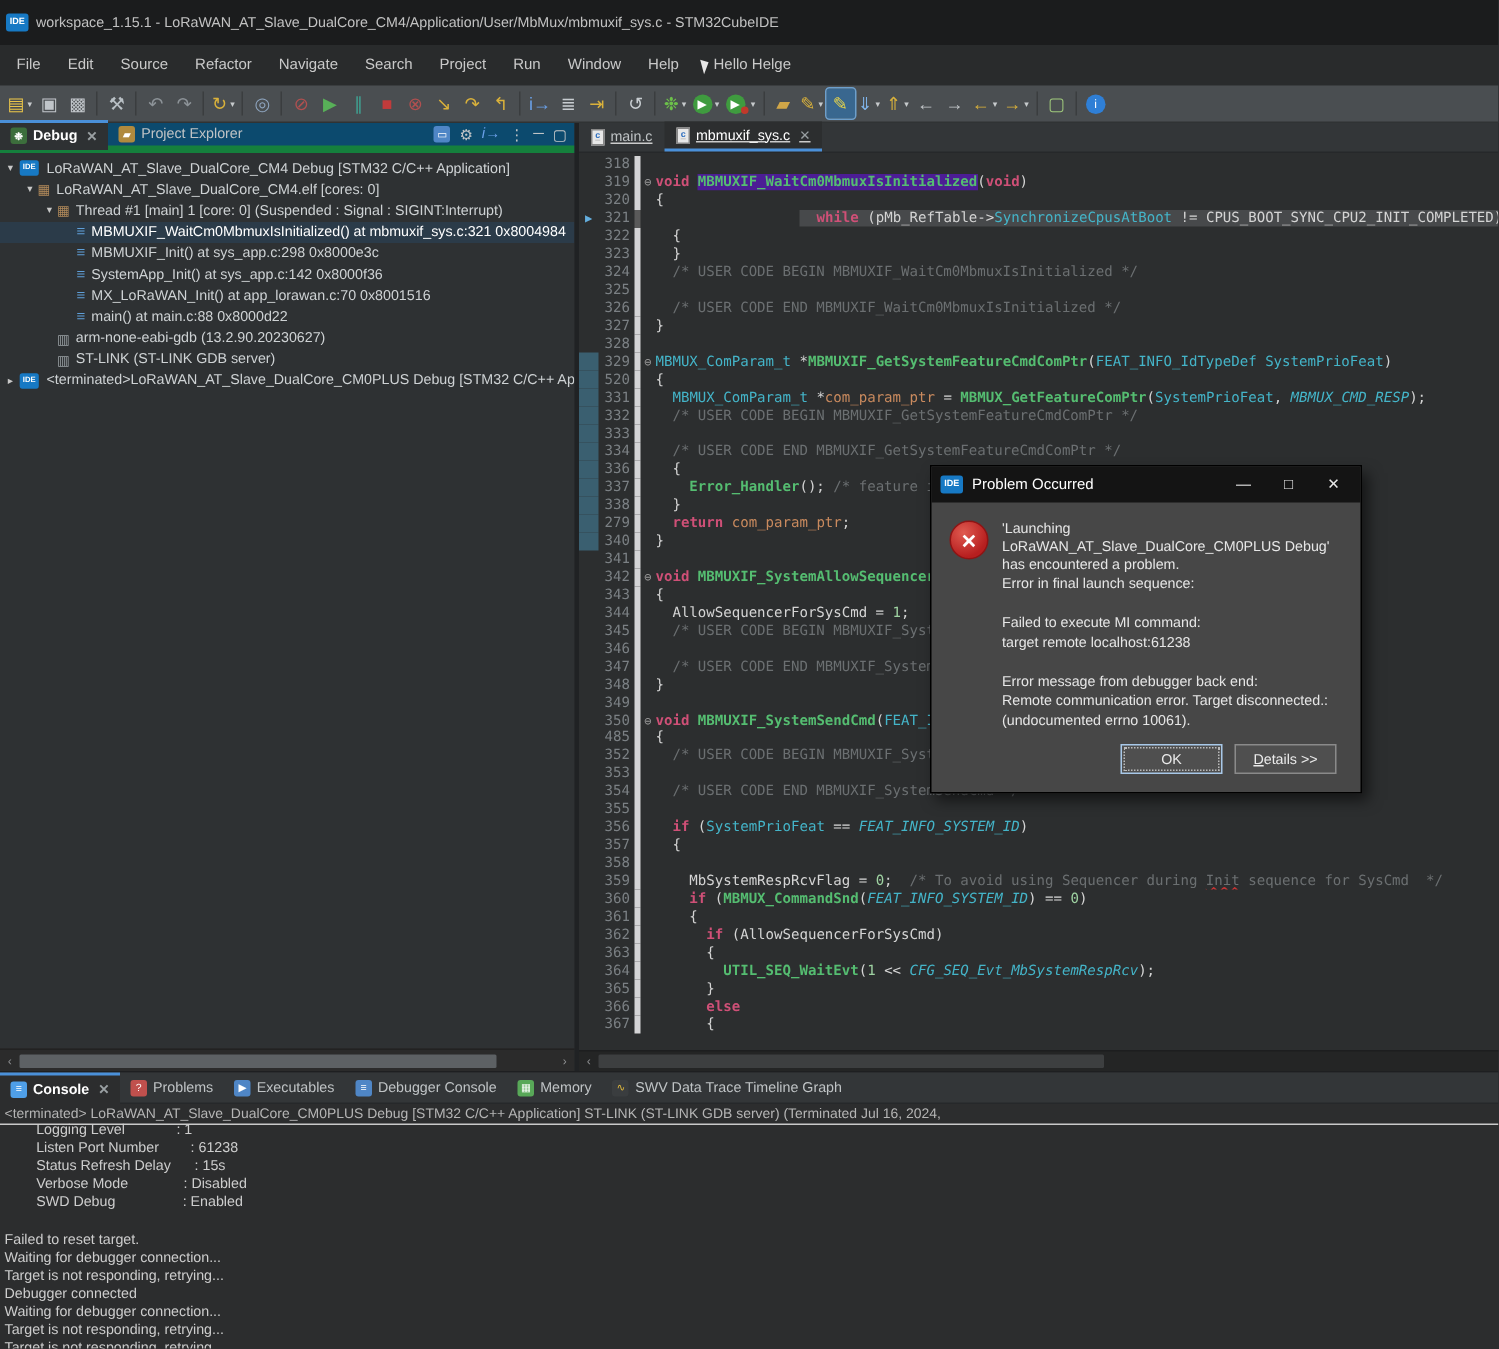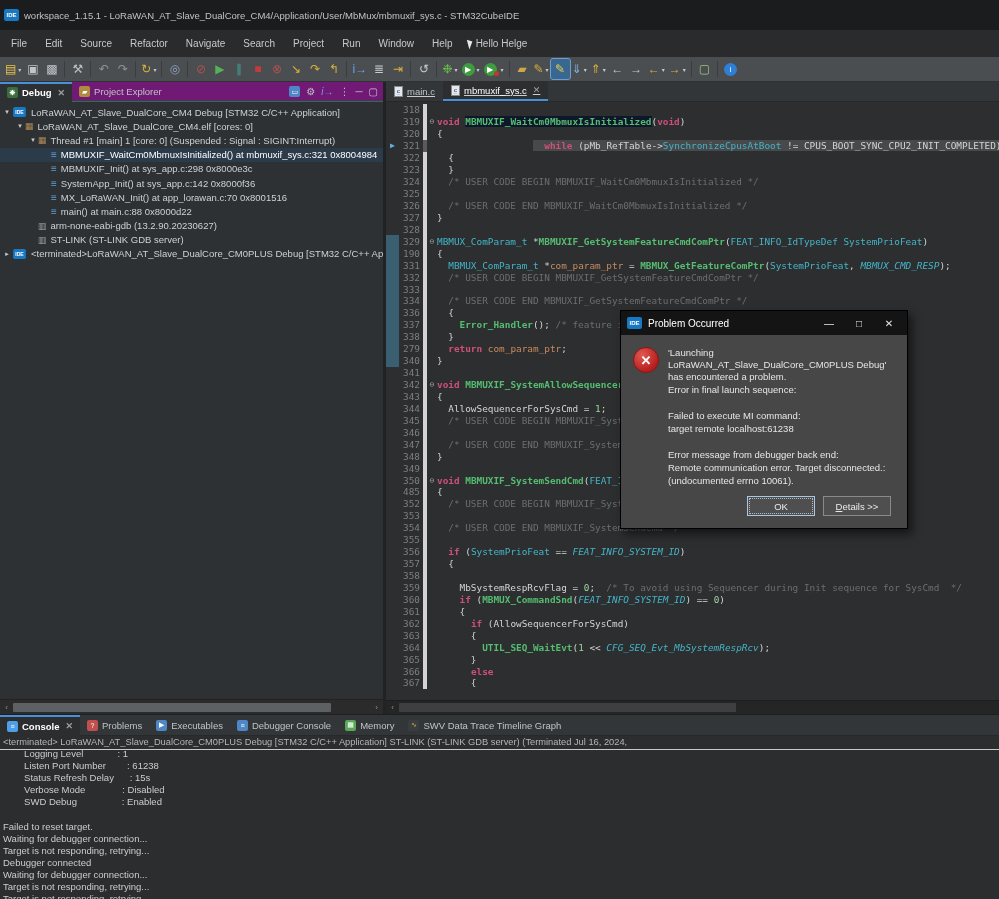--- a/index.html
+++ b/index.html
@@ -25,21 +25,21 @@
   .tsep { width:1px; height:16px; background:#3a3d3f; margin:0 3px; }
   .cicon { width:13px; height:13px; border-radius:50%; display:inline-flex; align-items:center; justify-content:center; font-size:8px; color:#fff; }
   .reddot { width:5px; height:5px; background:#c0392b; border-radius:50%; margin-left:-4px; margin-top:8px; }
 
   
   .main { display:flex; height:632px; }
   .sash-v { width:3px; background:#202224; }
 
   
   .left-panel { width:383px; display:flex; flex-direction:column; background:#2e3133; }
-  .ptab-row { height:20px; background:#701a75; display:flex; align-items:center; border-bottom:1px solid #15803d; }
+  .ptab-row { height:20px; background:#0c4a6e; display:flex; align-items:center; border-bottom:5px solid #15803d; }
   .ptab { height:20px; display:inline-flex; align-items:center; gap:4px; padding:0 7px; font-size:9.5px; color:#bfc3c5; }
   .ptab.active { background:#2e3133; color:#ffffff; font-weight:bold; border-top:2px solid #4a90d9; }
   .tclose { font-size:9px; color:#9aa0a3; margin-left:2px; }
   .ptab-tools { margin-left:auto; display:flex; align-items:center; gap:6px; padding-right:5px; font-size:10px; color:#c0c4c6; }
   .sqico { width:11px; height:11px; border-radius:2px; display:inline-flex; align-items:center; justify-content:center; font-size:7px; color:#fff; flex:0 0 auto; }
   .tree { flex:1; overflow:hidden; padding-top:3px; font-size:9.5px; }
   .trow { height:14.2px; display:flex; align-items:center; white-space:nowrap; color:#ced2d4; }
   .trow.sel { background:#2b3b49; color:#ffffff; }
   .texp { width:10px; text-align:center; font-size:7px; color:#c8c8c8; flex:0 0 auto; }
   .ticon { margin-right:4px; flex:0 0 auto; }
@@ -61,21 +61,21 @@
   .ann { width:13px; flex:0 0 auto; align-self:stretch; display:flex; align-items:center; justify-content:center; font-size:8px; color:#64aede; }
   .ann.range { background:#3a5f70; }
   .lnum { width:24px; flex:0 0 auto; text-align:right; padding-right:3px; color:#7b8084; }
   .wbar { width:4px; flex:0 0 auto; align-self:stretch; background:#d4d4d6; }
   .wbar.curw { background:#5a5a5a; }
   .foldc { width:10px; flex:0 0 auto; text-align:center; color:#9a9a9a; font-size:8px; }
   .ctext { flex:1; overflow:hidden; }
   .cline.cur .ctext, .cline.cur .foldc { background:#47494b;margin-left:48px; }
   .k { color:#cf5077; font-weight:bold; }
   .f { color:#55bd71; font-weight:bold; }
-  .fs { color:#55bd71; font-weight:bold; background:#0f172a; }
+  .fs { color:#55bd71; font-weight:bold; background:#4c1d95; }
   .t { color:#44b4c8; }
   .e { color:#44b4c8; font-style:italic; }
   .v { color:#c98a5e; }
   .c { color:#6b6f71; }
   .p { color:#d4d4d4; }
   .n { color:#9fd3a2; }
   .sq { color:#6b6f71; text-decoration:underline wavy #cc3333; }
   .escroll { height:14px; background:#242525; border-top:1px solid #1d1e1f; display:flex; align-items:center; }
 
   
@@ -361,21 +361,21 @@
         <div class="cline"><span class="ann"></span><span class="lnum">320</span><span class="wbar"></span><span class="foldc"></span><span class="ctext"><span class="p">{</span></span></div>
         <div class="cline cur"><span class="ann">▶</span><span class="lnum">321</span><span class="wbar curw"></span><span class="foldc"></span><span class="ctext"><span class="p">  </span><span class="k">while</span><span class="p"> (pMb_RefTable-&gt;</span><span class="t">SynchronizeCpusAtBoot</span><span class="p"> != CPUS_BOOT_SYNC_CPU2_INIT_COMPLETED)</span></span></div>
         <div class="cline"><span class="ann"></span><span class="lnum">322</span><span class="wbar"></span><span class="foldc"></span><span class="ctext"><span class="p">  {</span></span></div>
         <div class="cline"><span class="ann"></span><span class="lnum">323</span><span class="wbar"></span><span class="foldc"></span><span class="ctext"><span class="p">  }</span></span></div>
         <div class="cline"><span class="ann"></span><span class="lnum">324</span><span class="wbar"></span><span class="foldc"></span><span class="ctext"><span class="c">  /* USER CODE BEGIN MBMUXIF_WaitCm0MbmuxIsInitialized */</span></span></div>
         <div class="cline"><span class="ann"></span><span class="lnum">325</span><span class="wbar"></span><span class="foldc"></span><span class="ctext"></span></div>
         <div class="cline"><span class="ann"></span><span class="lnum">326</span><span class="wbar"></span><span class="foldc"></span><span class="ctext"><span class="c">  /* USER CODE END MBMUXIF_WaitCm0MbmuxIsInitialized */</span></span></div>
         <div class="cline"><span class="ann"></span><span class="lnum">327</span><span class="wbar"></span><span class="foldc"></span><span class="ctext"><span class="p">}</span></span></div>
         <div class="cline"><span class="ann"></span><span class="lnum">328</span><span class="wbar"></span><span class="foldc"></span><span class="ctext"></span></div>
         <div class="cline"><span class="ann range"></span><span class="lnum">329</span><span class="wbar"></span><span class="foldc">⊖</span><span class="ctext"><span class="t">MBMUX_ComParam_t</span><span class="p"> *</span><span class="f">MBMUXIF_GetSystemFeatureCmdComPtr</span><span class="p">(</span><span class="t">FEAT_INFO_IdTypeDef</span><span class="p"> </span><span class="t">SystemPrioFeat</span><span class="p">)</span></span></div>
-        <div class="cline"><span class="ann range"></span><span class="lnum">190</span><span class="wbar"></span><span class="foldc"></span><span class="ctext"><span class="p">{</span></span></div>
+        <div class="cline"><span class="ann range"></span><span class="lnum">520</span><span class="wbar"></span><span class="foldc"></span><span class="ctext"><span class="p">{</span></span></div>
         <div class="cline"><span class="ann range"></span><span class="lnum">331</span><span class="wbar"></span><span class="foldc"></span><span class="ctext"><span class="p">  </span><span class="t">MBMUX_ComParam_t</span><span class="p"> *</span><span class="v">com_param_ptr</span><span class="p"> = </span><span class="f">MBMUX_GetFeatureComPtr</span><span class="p">(</span><span class="t">SystemPrioFeat</span><span class="p">, </span><span class="e">MBMUX_CMD_RESP</span><span class="p">);</span></span></div>
         <div class="cline"><span class="ann range"></span><span class="lnum">332</span><span class="wbar"></span><span class="foldc"></span><span class="ctext"><span class="c">  /* USER CODE BEGIN MBMUXIF_GetSystemFeatureCmdComPtr */</span></span></div>
         <div class="cline"><span class="ann range"></span><span class="lnum">333</span><span class="wbar"></span><span class="foldc"></span><span class="ctext"></span></div>
         <div class="cline"><span class="ann range"></span><span class="lnum">334</span><span class="wbar"></span><span class="foldc"></span><span class="ctext"><span class="c">  /* USER CODE END MBMUXIF_GetSystemFeatureCmdComPtr */</span></span></div>
         <div class="cline"><span class="ann range"></span><span class="lnum">336</span><span class="wbar"></span><span class="foldc"></span><span class="ctext"><span class="p">  {</span></span></div>
         <div class="cline"><span class="ann range"></span><span class="lnum">337</span><span class="wbar"></span><span class="foldc"></span><span class="ctext"><span class="p">    </span><span class="f">Error_Handler</span><span class="p">(); </span><span class="c">/* feature isn't registered */</span></span></div>
         <div class="cline"><span class="ann range"></span><span class="lnum">338</span><span class="wbar"></span><span class="foldc"></span><span class="ctext"><span class="p">  }</span></span></div>
         <div class="cline"><span class="ann range"></span><span class="lnum">279</span><span class="wbar"></span><span class="foldc"></span><span class="ctext"><span class="p">  </span><span class="k">return</span><span class="p"> </span><span class="v">com_param_ptr</span><span class="p">;</span></span></div>
         <div class="cline"><span class="ann range"></span><span class="lnum">340</span><span class="wbar"></span><span class="foldc"></span><span class="ctext"><span class="p">}</span></span></div>
         <div class="cline"><span class="ann"></span><span class="lnum">341</span><span class="wbar"></span><span class="foldc"></span><span class="ctext"></span></div>

